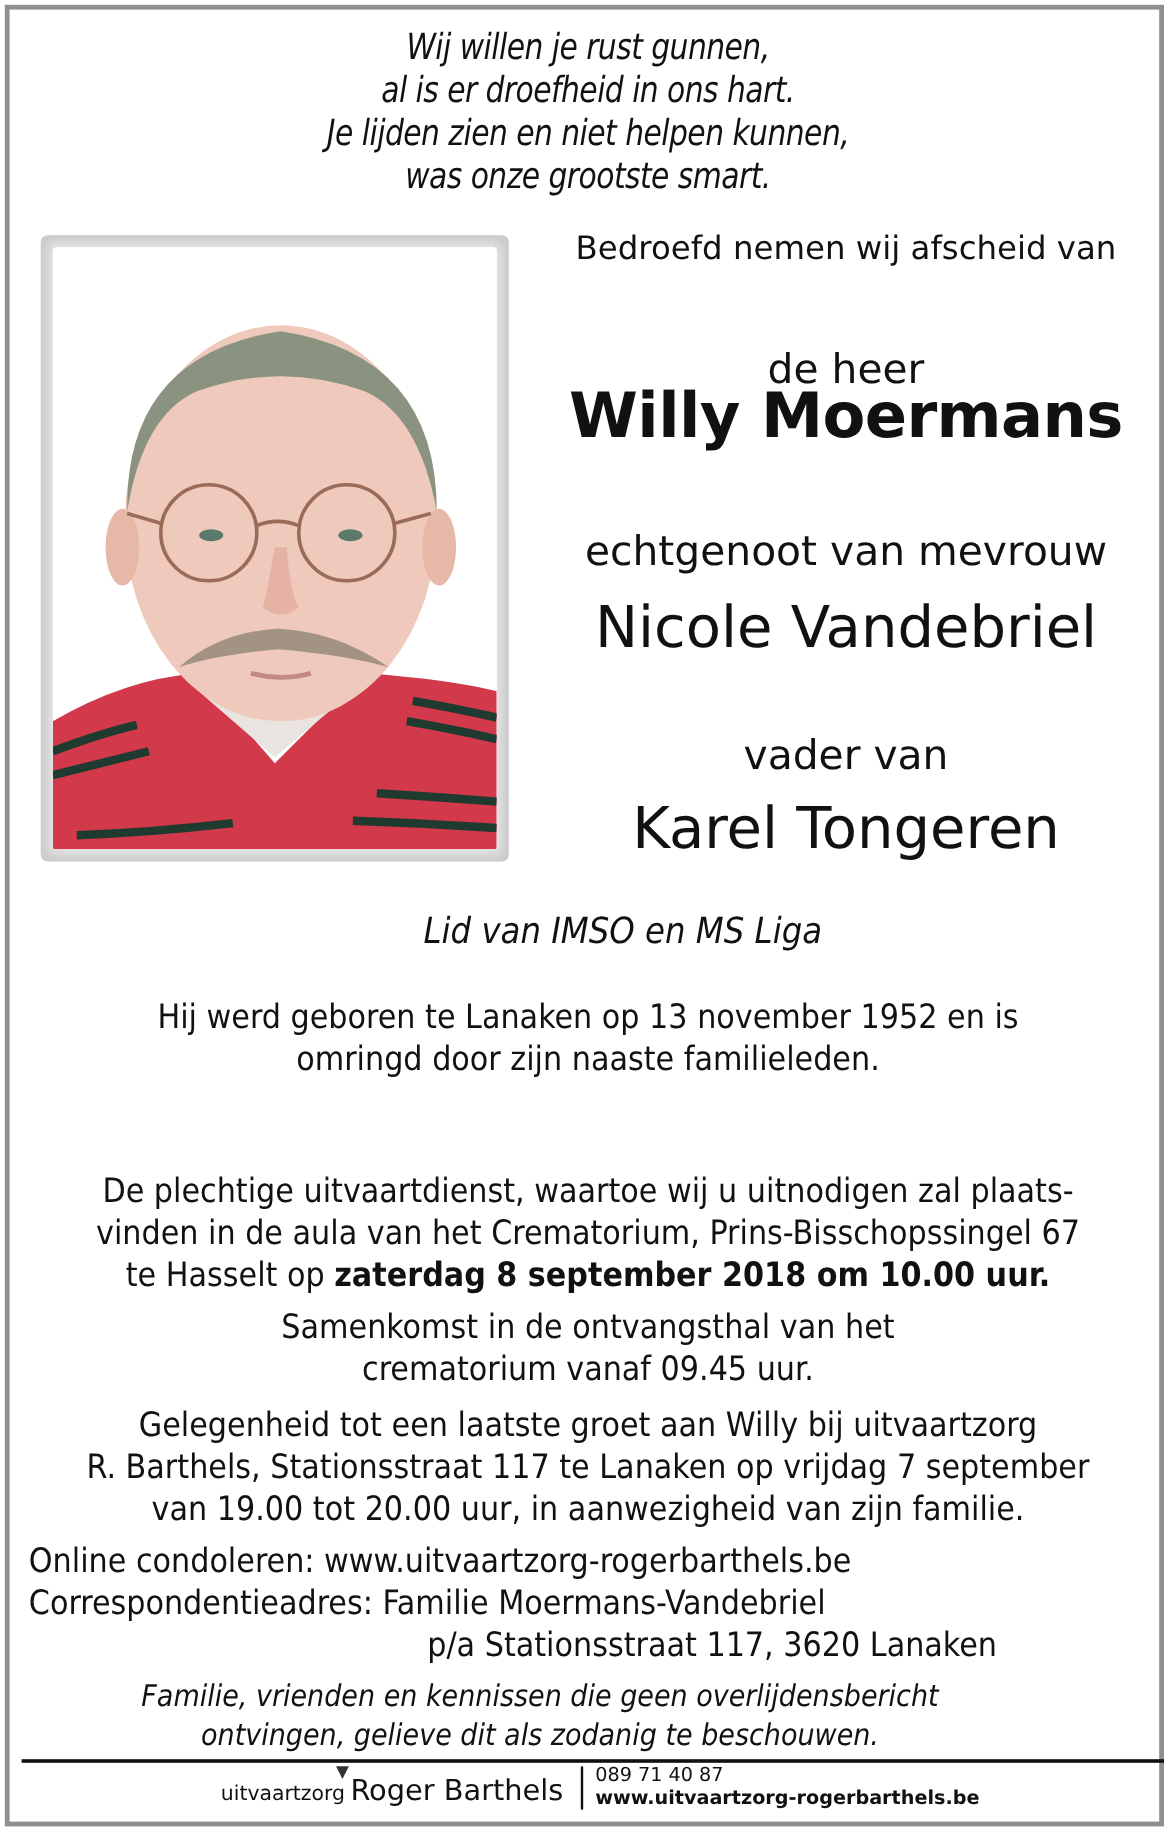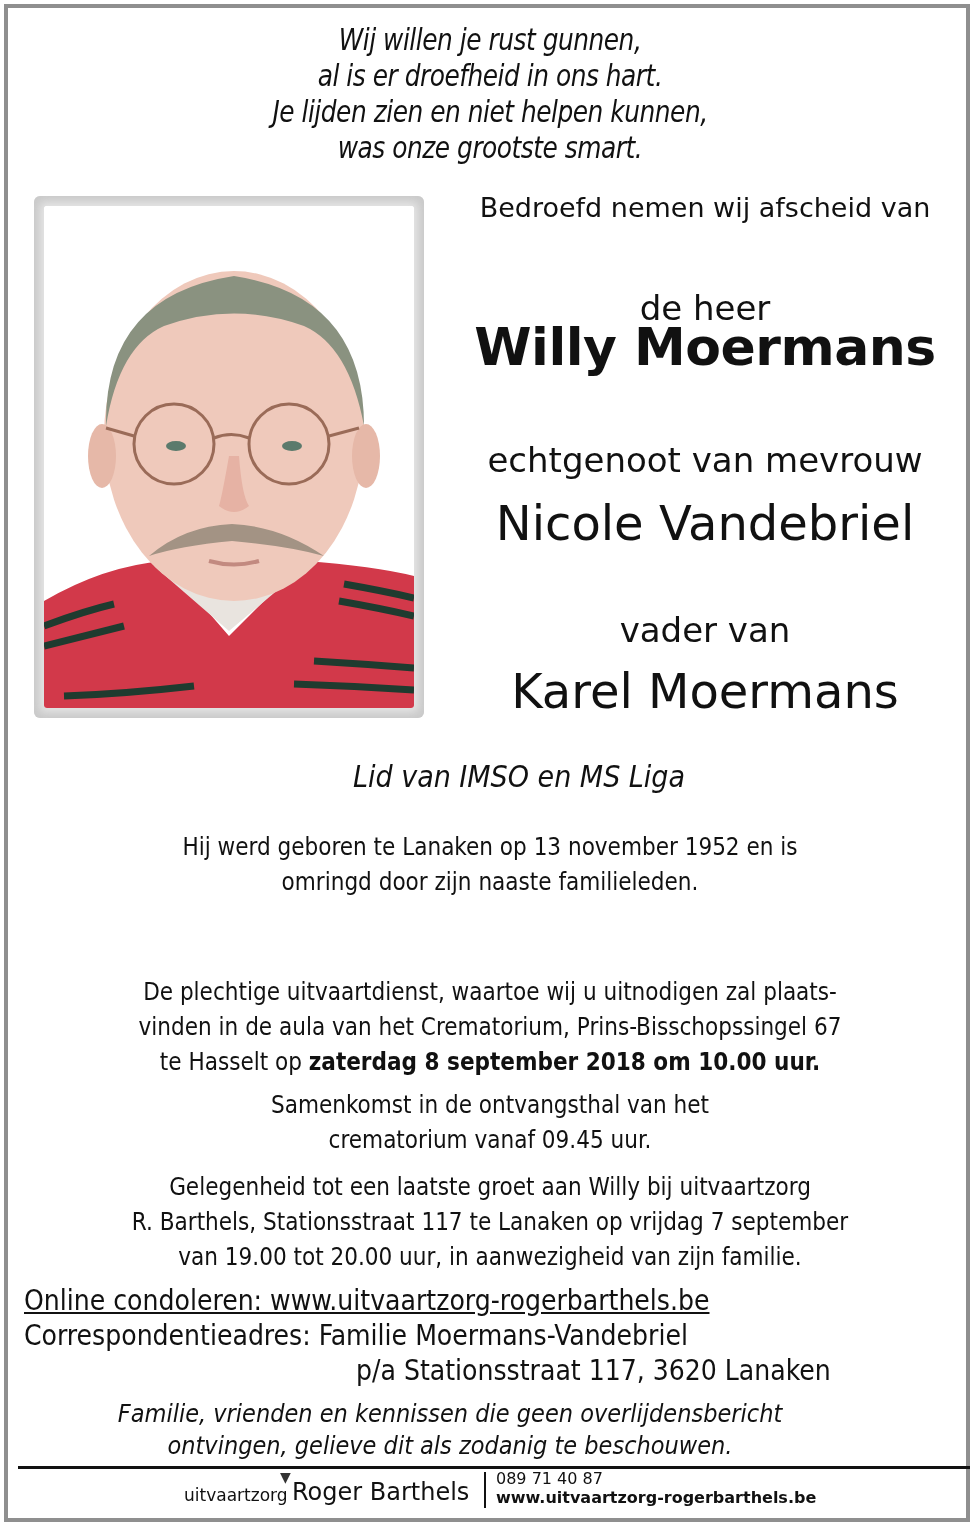--- a/index.html
+++ b/index.html
@@ -40,34 +40,34 @@
     .deceased { top: 312px; font-size: 52px; font-weight: bold; line-height: 70px; letter-spacing: -0.5px; }
     .spouse-label { top: 436px; font-size: 34px; line-height: 48px; }
     .spouse { top: 490px; font-size: 48px; line-height: 66px; }
     .child-label { top: 606px; font-size: 34px; line-height: 48px; }
     .child { top: 658px; font-size: 48px; line-height: 66px; }
 
     .member { left: 0; width: 980px; top: 758px; font-style: italic; font-size: 30px; line-height: 38px;
       font-family: "DejaVu Sans Condensed", "DejaVu Sans", sans-serif; padding-left: 29px; }
 
     .body-text {
-      left: 0; width: 980px; font-size: 24px; line-height: 35px;
+      left: 0; width: 980px; font-size: 28px; line-height: 35px;
       font-family: "DejaVu Sans Condensed", "DejaVu Sans", sans-serif;
     }
     .birth { top: 830px; }
     .service { top: 975px; }
     .gathering { top: 1088px; }
     .farewell { top: 1170px; }
     .body-text b { font-weight: bold; }
 
     .contact {
       left: 24px; font-size: 28px; line-height: 35px;
       font-family: "DejaVu Sans Condensed", "DejaVu Sans", sans-serif;
     }
-    .online { top: 1283px; text-decoration: underline; }
+    .online { top: 1283px; }
     .corr { top: 1318px; }
     .corr-addr { top: 1353px; left: 356px; }
 
     .notice {
       left: 0; width: 900px; top: 1398px; font-style: italic; font-size: 25px; line-height: 32px;
       font-family: "DejaVu Sans Condensed", "DejaVu Sans", sans-serif;
     }
 
     .rule { left: 18px; width: 952px; top: 1466px; height: 3px; background: #111; }
 
@@ -131,21 +131,21 @@
     </svg>
   </div>
 </div>
 
 <div class="abs right-col intro center">Bedroefd nemen wij afscheid van</div>
 <div class="abs right-col title-heer center">de heer</div>
 <div class="abs right-col deceased center">Willy Moermans</div>
 <div class="abs right-col spouse-label center">echtgenoot van mevrouw</div>
 <div class="abs right-col spouse center">Nicole Vandebriel</div>
 <div class="abs right-col child-label center">vader van</div>
-<div class="abs right-col child center">Karel Moermans</div>
+<div class="abs right-col child center">Karel Tongeren</div>
 
 <div class="abs member center">Lid van IMSO en MS Liga</div>
 
 <div class="abs body-text birth center">
   <div>Hij werd geboren te Lanaken op 13 november 1952 en is</div>
   <div>omringd door zijn naaste familieleden.</div>
 </div>
 
 <div class="abs body-text service center">
   <div>De plechtige uitvaartdienst, waartoe wij u uitnodigen zal plaats-</div>

